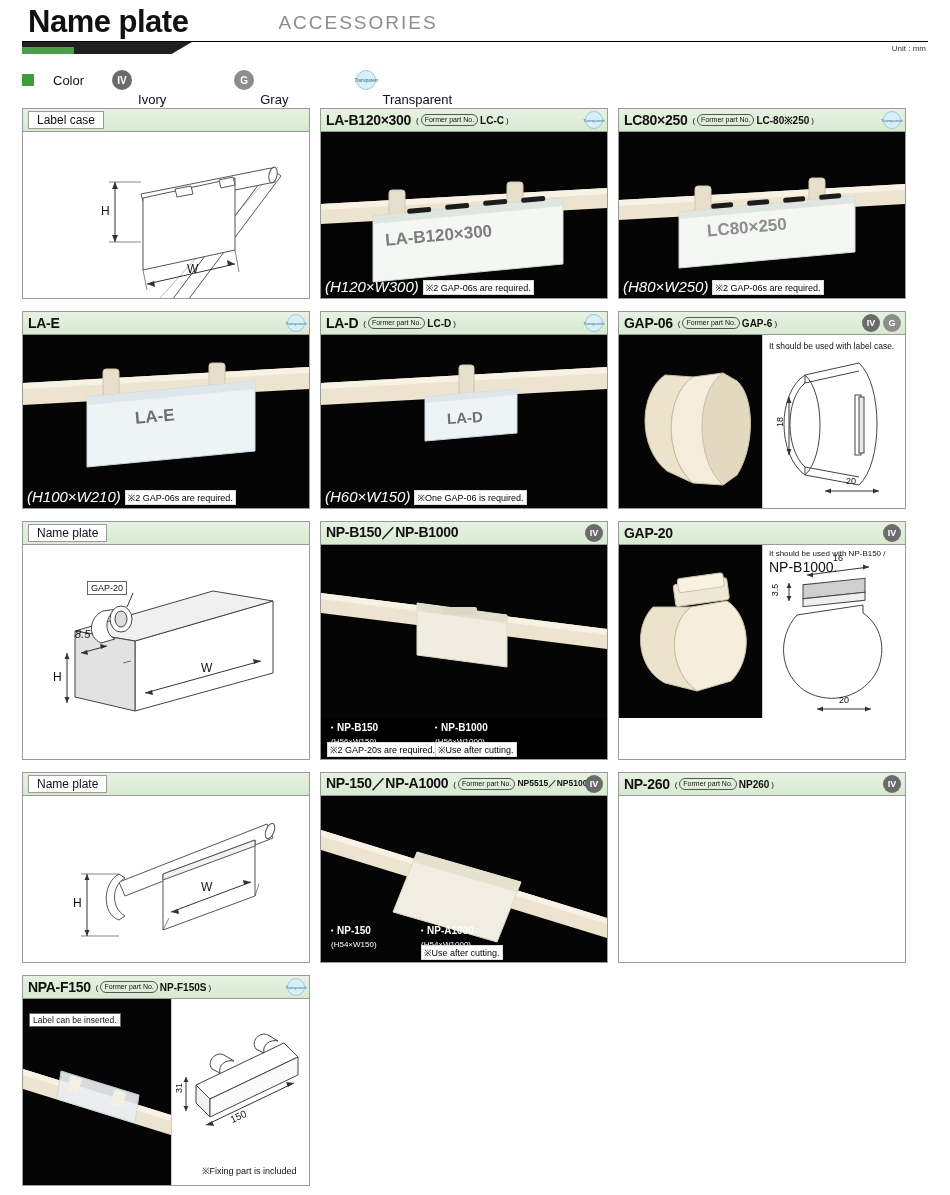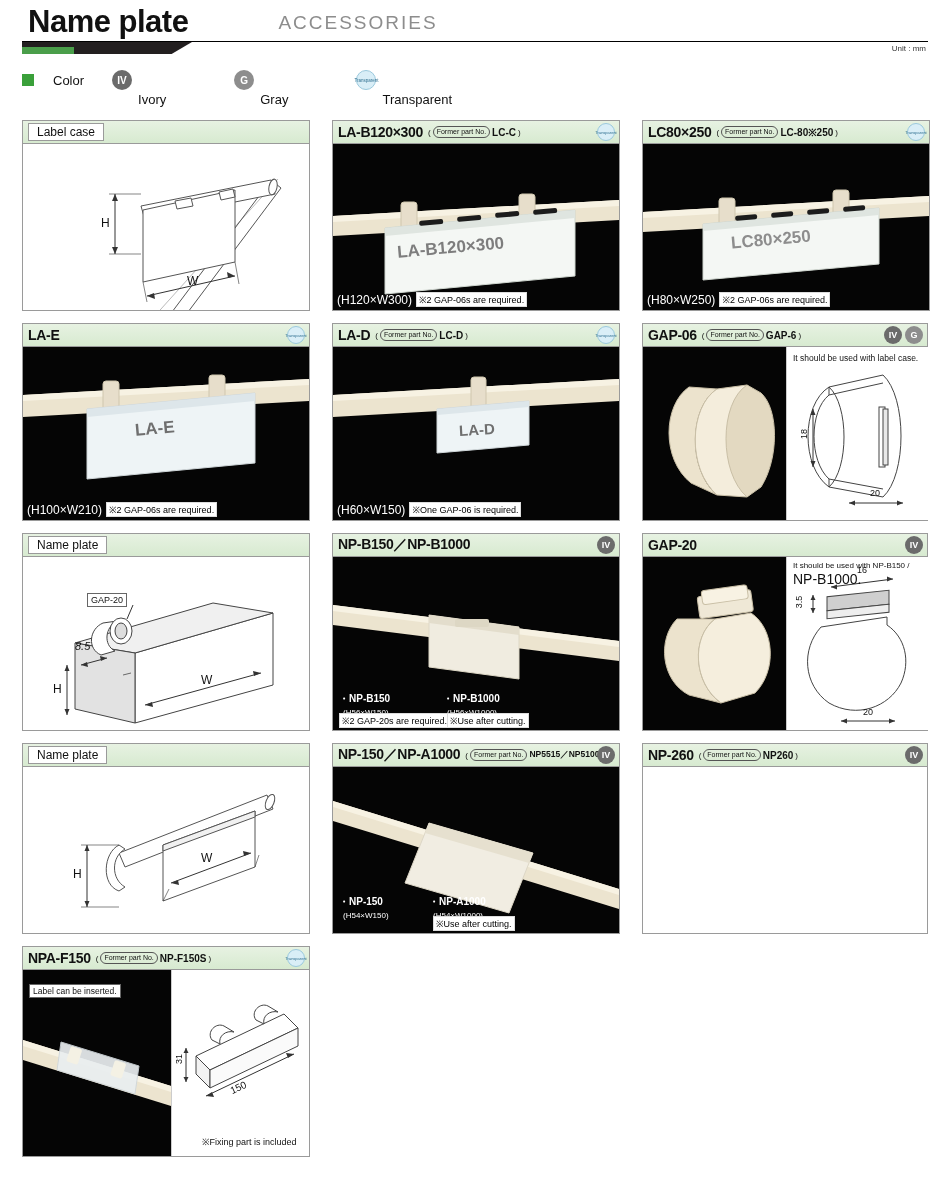--- a/index.html
+++ b/index.html
@@ -79,23 +79,22 @@
   .legend-item + .legend-item { margin-left: 52px; }
   .legend-text { font-size: 13px; margin-top: 38px; }
 
   
   .grid {
     position: relative;
     padding: 0 22px;
   }
   .row {
     display: flex;
-    gap: 22px;
+    gap: 10px;
     margin-bottom: 12px;
-    margin-top: 12px;
   }
   .card {
     width: 288px;
     border: 1px solid #9a9a9a;
     background: #fff;
     position: relative;
   }
 
   .card-head {
     height: 23px;
@@ -137,21 +136,21 @@
   .diagram {
     background: #fff;
     position: relative;
     overflow: hidden;
   }
   .cap-note {
     background:#fff; color:#000; font-size:9px; padding:0 2px;
     border:1px solid #ddd;
   }
   .cap-row { position:absolute; left:4px; bottom:3px; display:flex; align-items:flex-end; gap:4px; }
-  .cap-white { color:#fff; font-size:12px; }
+  .cap-white { color:#fff; font-size:15px;font-style:italic; }
 
   
   svg { display:block; }
 
   .label-box {
     position:absolute;
     background:#fff; border:1px solid #666; font-size:9px;
     padding:1px 3px;
   }
 </style>
@@ -446,21 +445,21 @@
       </div>
     </div>
 
     <div class="card">
       <div class="card-head">
         <span class="head-title">NP-B150／NP-B1000</span>
         <span class="head-badges">
           <span class="badge iv">IV</span>
         </span>
       </div>
-      <div class="card-body photo" style="height:173px">
+      <div class="card-body photo" style="height:214px">
         <svg width="286" height="173" viewBox="0 0 286 173">
           <rect width="286" height="173" fill="#050505"></rect>
           <path d="M0,48 L286,84 L286,104 L0,68 Z" fill="#ece4cf"></path>
           <path d="M0,48 L286,84 L286,90 L0,54 Z" fill="#f7f2e3"></path>
           <path d="M96,58 L186,70 L186,122 L96,110 Z" fill="#f0ece0" stroke="#ded8c6"></path>
           <path d="M96,58 L186,70 L186,78 L96,66 Z" fill="#e3ddcc"></path>
           <rect x="122" y="62" width="34" height="8" rx="2" fill="#ddd7c4"></rect>
         </svg>
         <div style="position:absolute;left:6px;bottom:24px;font-size:10px;color:#fff;font-weight:bold">・NP-B150</div>
         <div style="position:absolute;left:10px;bottom:13px;font-size:8px;color:#fff">(H56×W150)</div>

